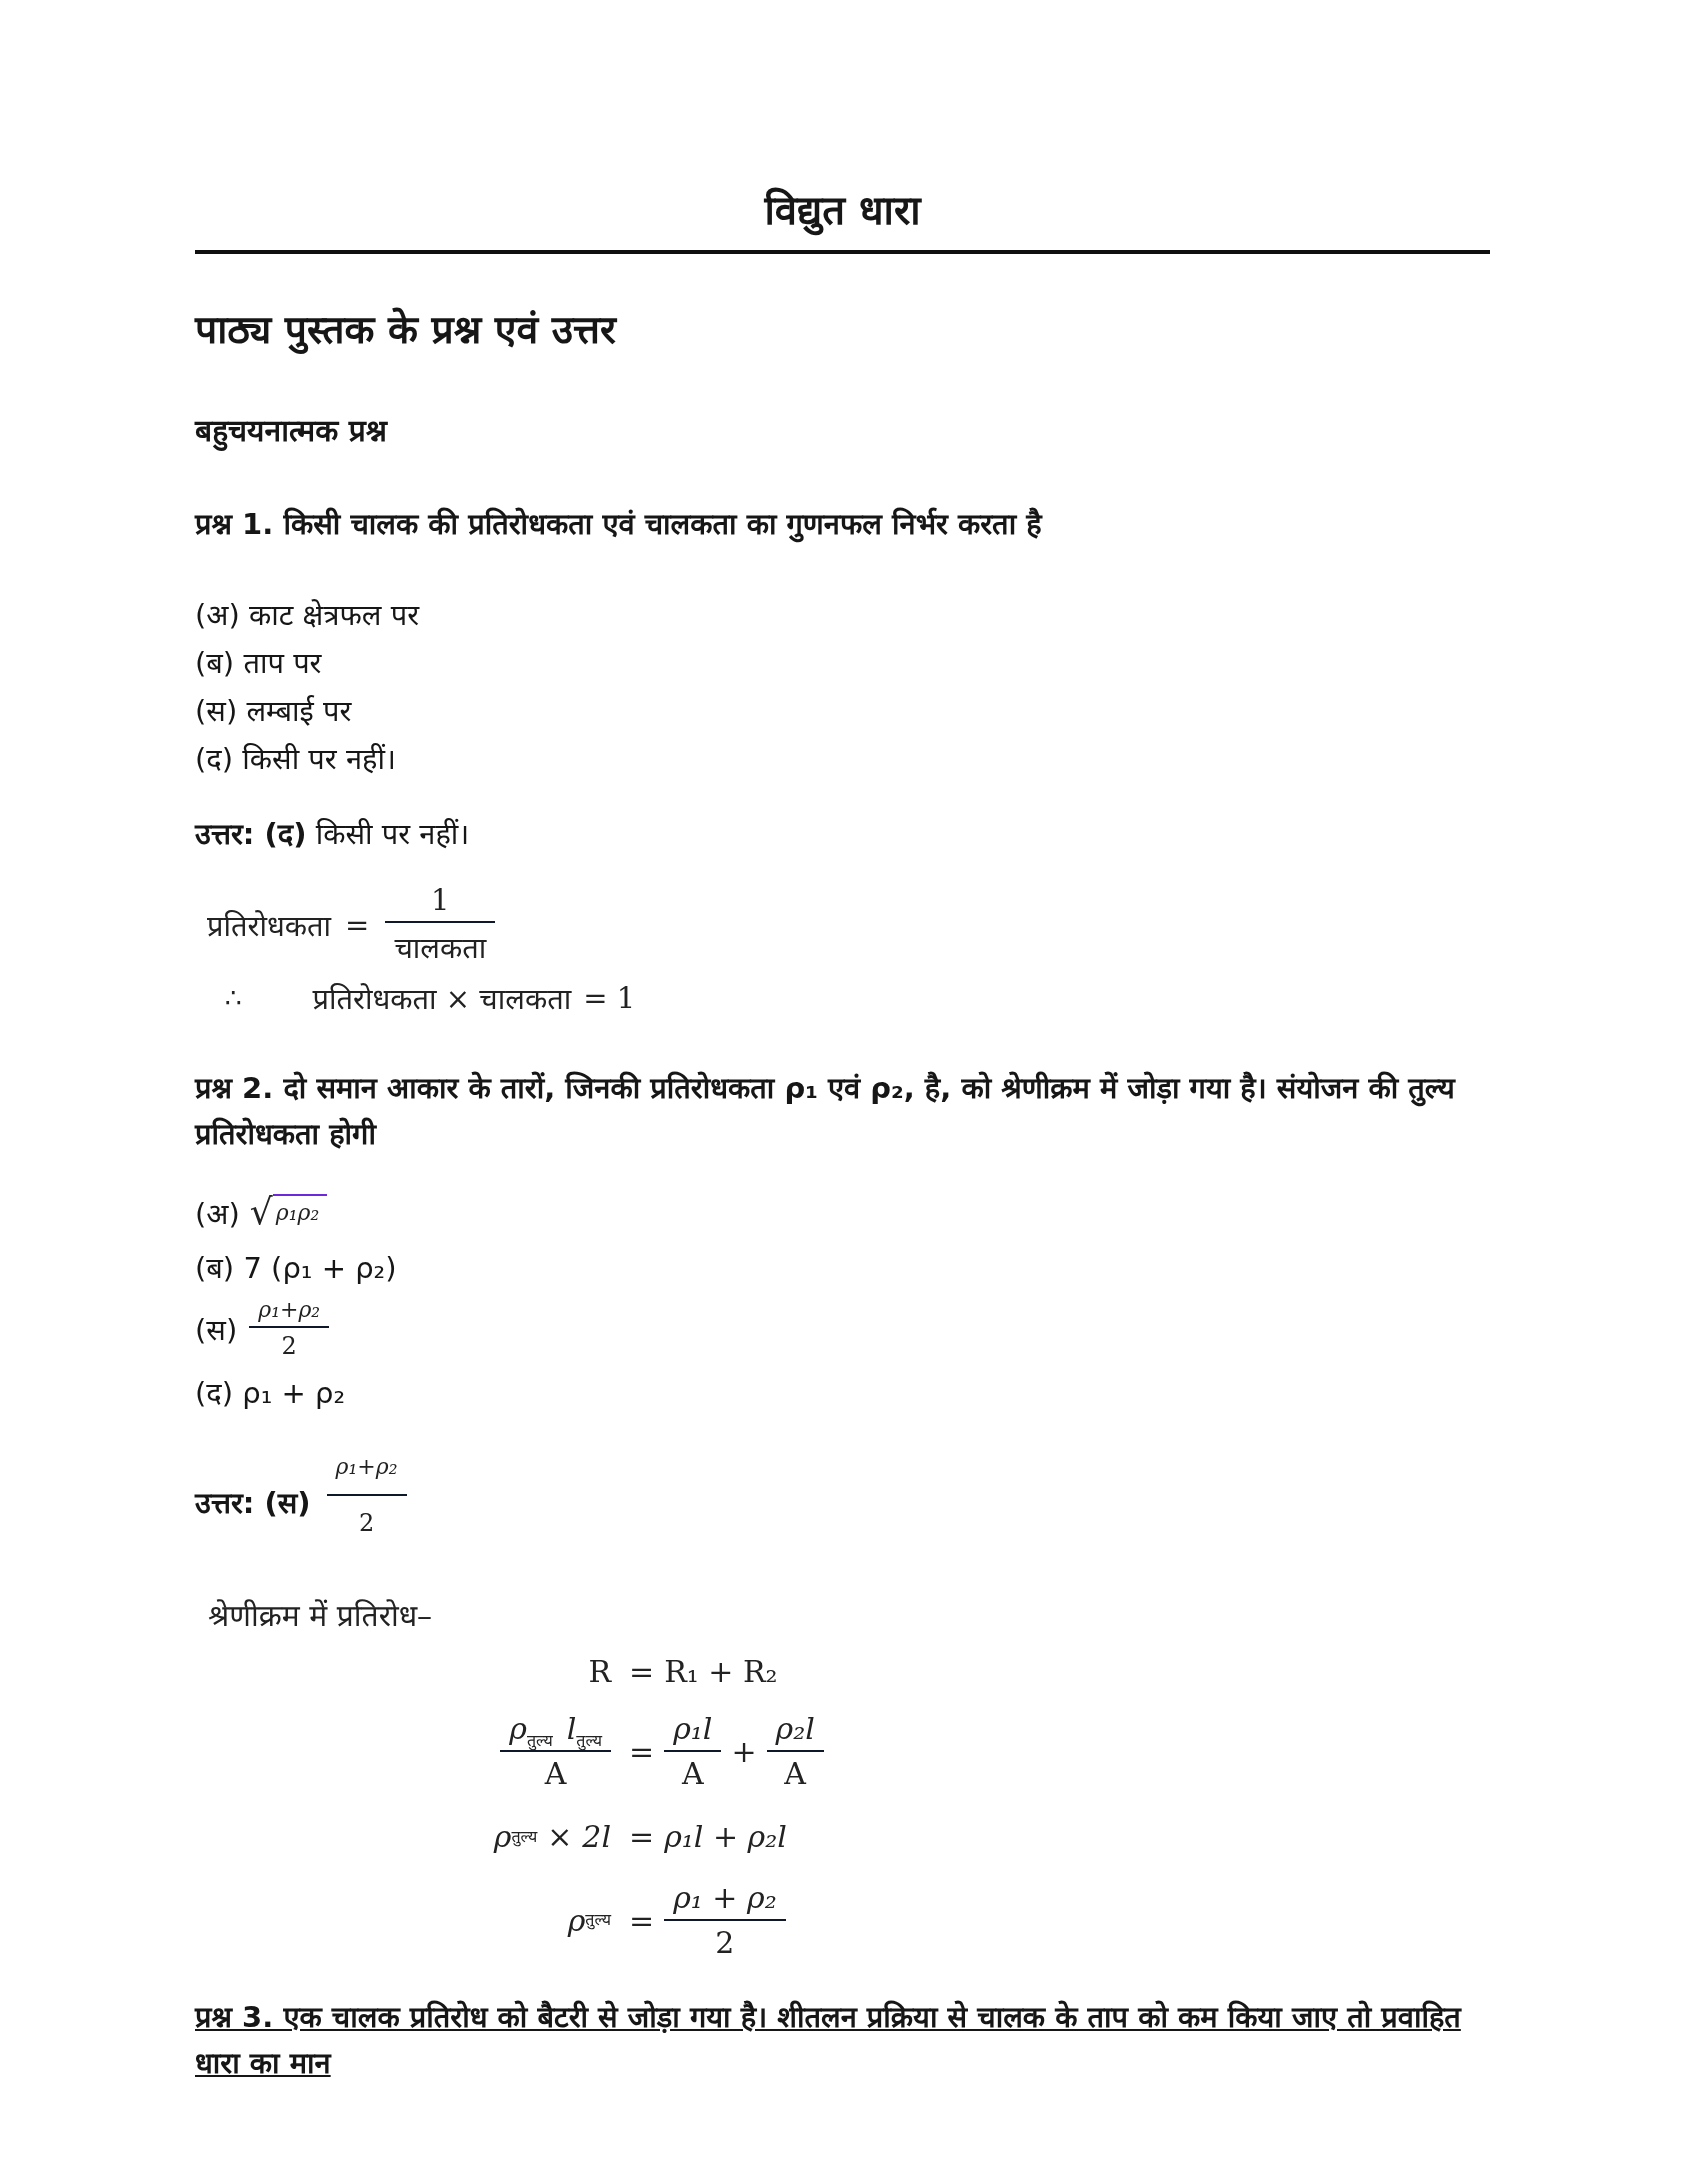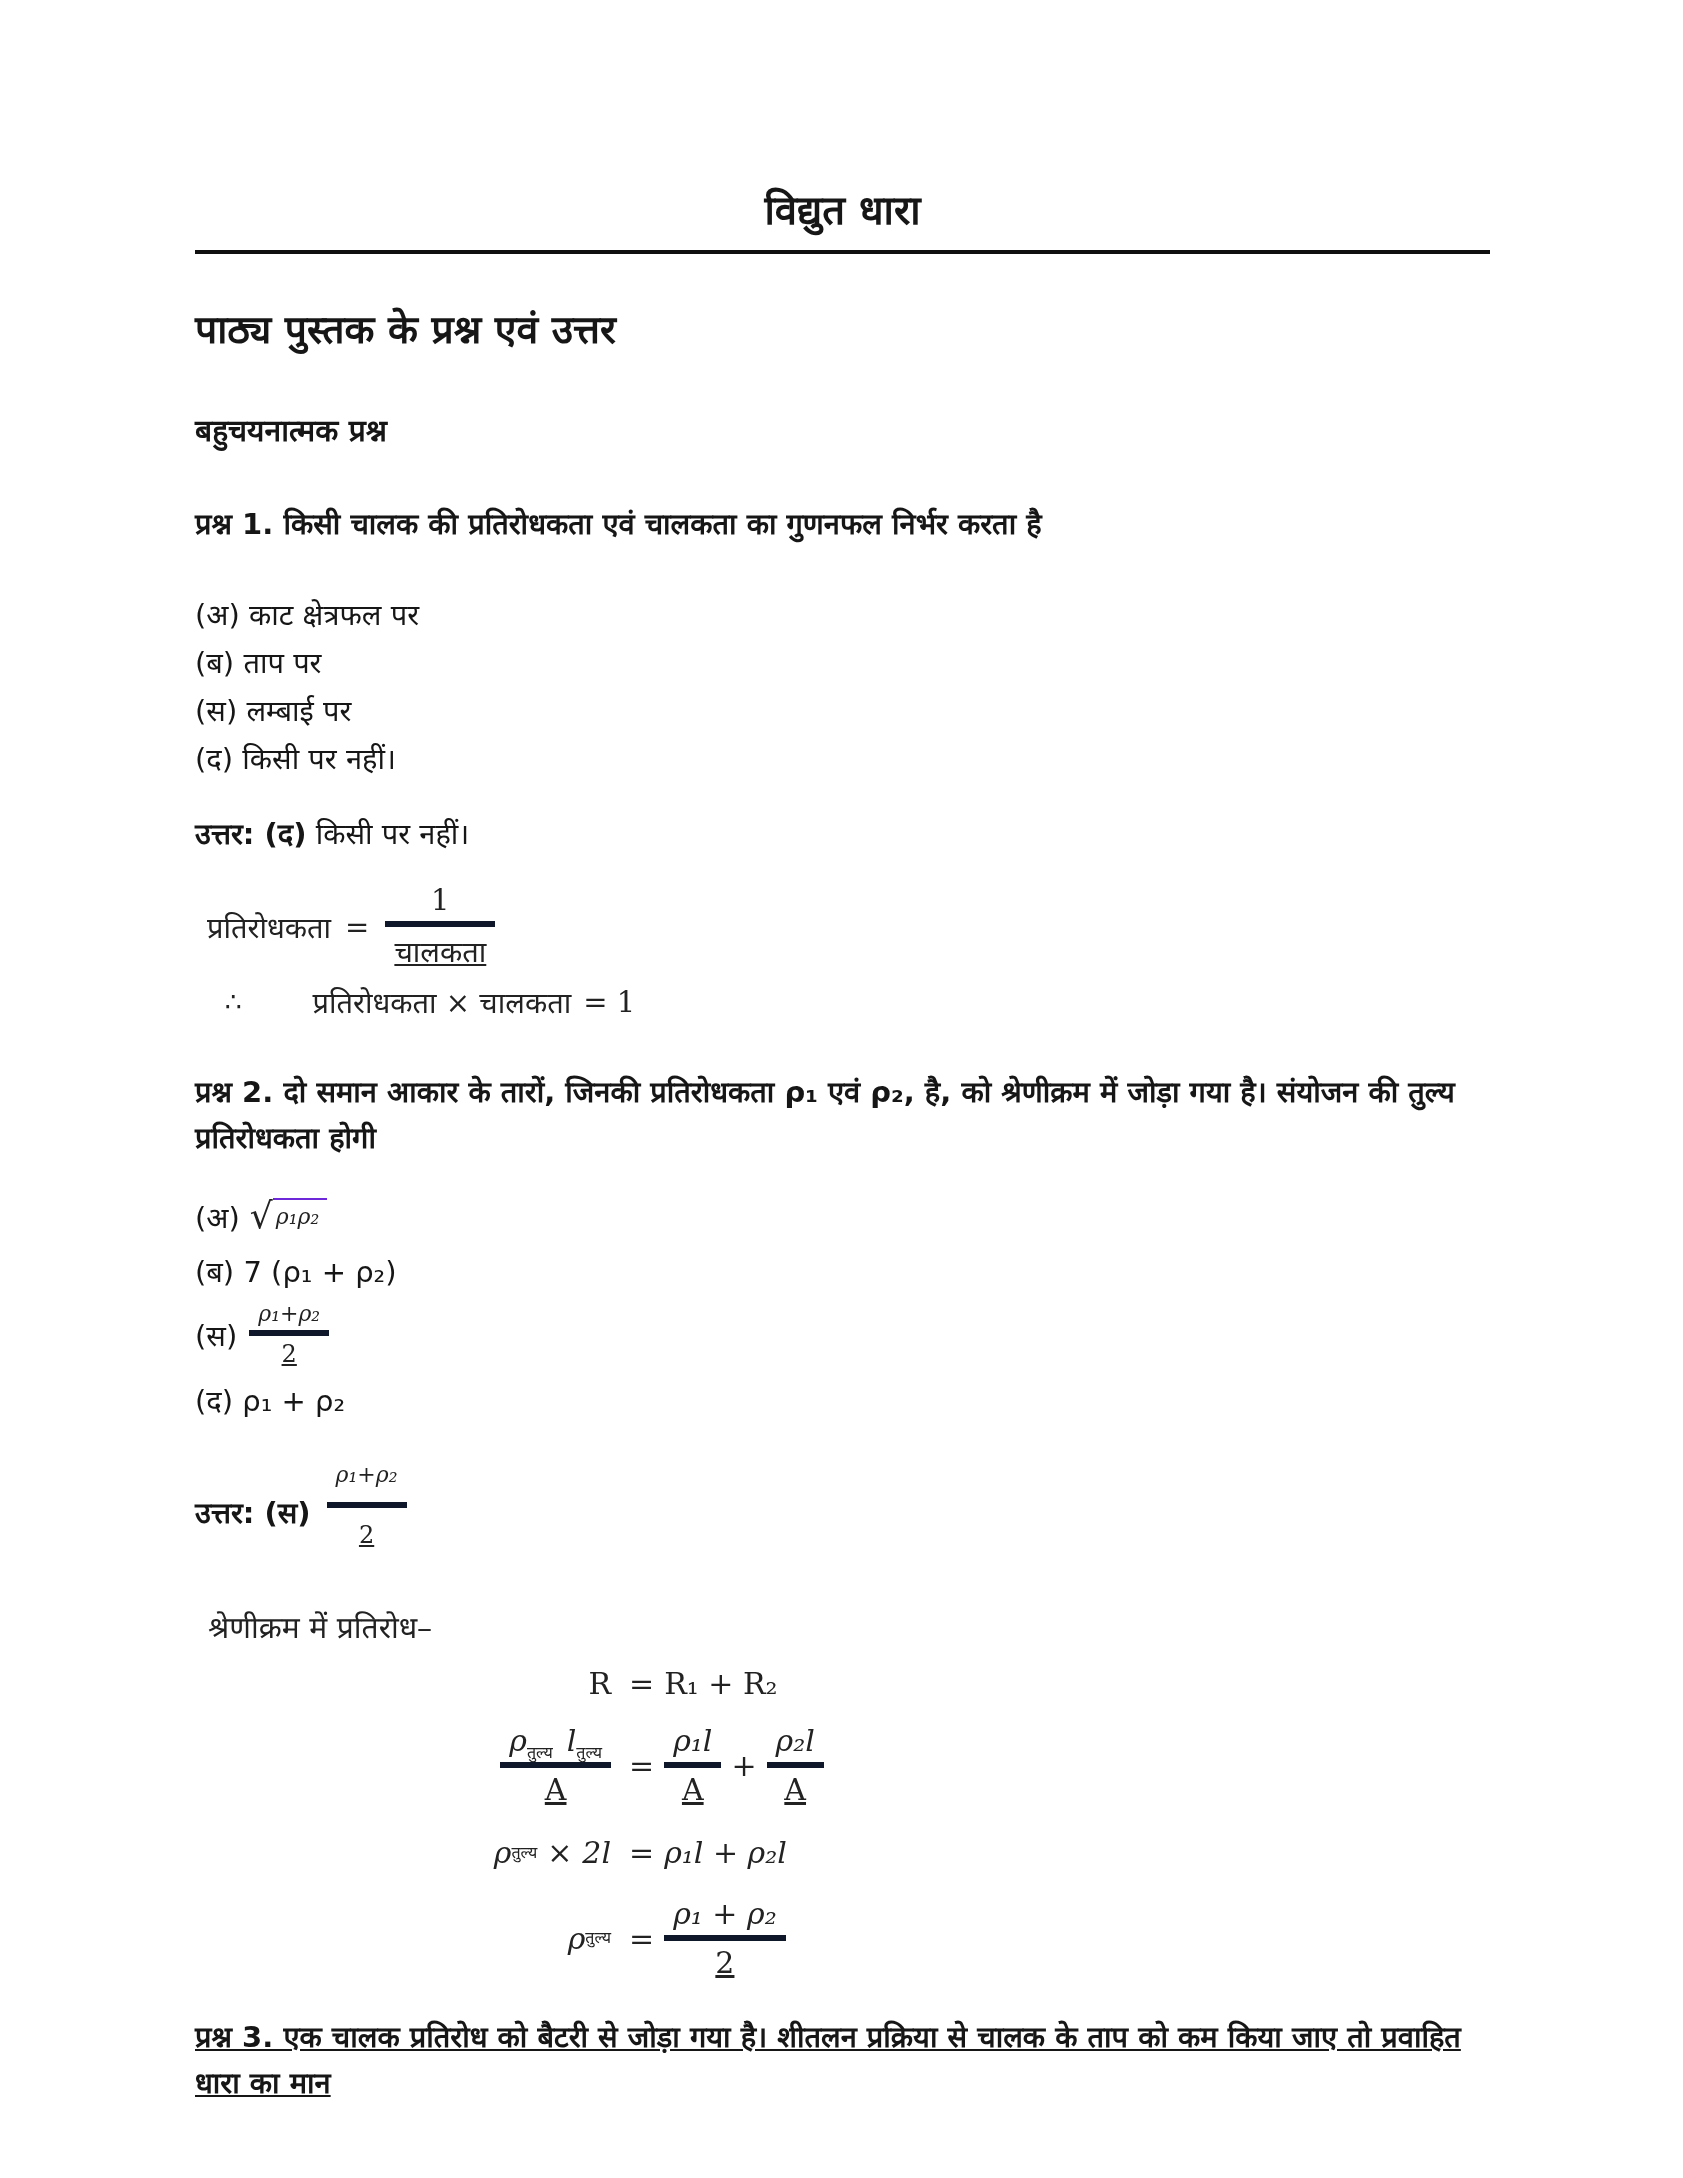--- a/index.html
+++ b/index.html
@@ -22,21 +22,21 @@
   .answer { margin-top: 28px; font-size: 29px; line-height: 46px; }
   .answer .label { font-weight: 700; }
 
   
   .scan { font-family: "DejaVu Serif", "DejaVu Sans", serif; color: #222222; }
   .scan em { }
   .scan sub { font-size: 16px; line-height: 0; font-family: "DejaVu Sans", sans-serif; font-style: normal; }
 
   .frac { display: inline-flex; flex-direction: column; align-items: center; text-align: center; }
   .frac .num { padding: 0 9px 4px; display: block; }
-  .frac .den { padding: 4px 9px 0; display: block; border-top: 6px solid #0f172a; align-self: stretch; text-align: center; text-decoration: underline; }
+  .frac .den { padding: 4px 9px 0; display: block; border-top: 2px solid #0f172a; align-self: stretch; text-align: center; }
   .frac.small { font-size: 22px; }
   .frac.small .den { font-size: 24px; }
   .raised { transform: translateY(-8px); margin-left: 16px; }
 
   .formula1 { margin: 26px 0 0 12px; font-size: 29px; }
   .formula1 .row1 { display: flex; align-items: center; }
   .formula1 .eqsign { margin: 0 16px 0 14px; }
   .formula1 .row2 { margin-top: 12px; display: flex; align-items: center; }
   .formula1 .tf { margin: 0 0 0 18px; font-size: 26px; }
   .formula1 .mid { margin-left: 71px; }

